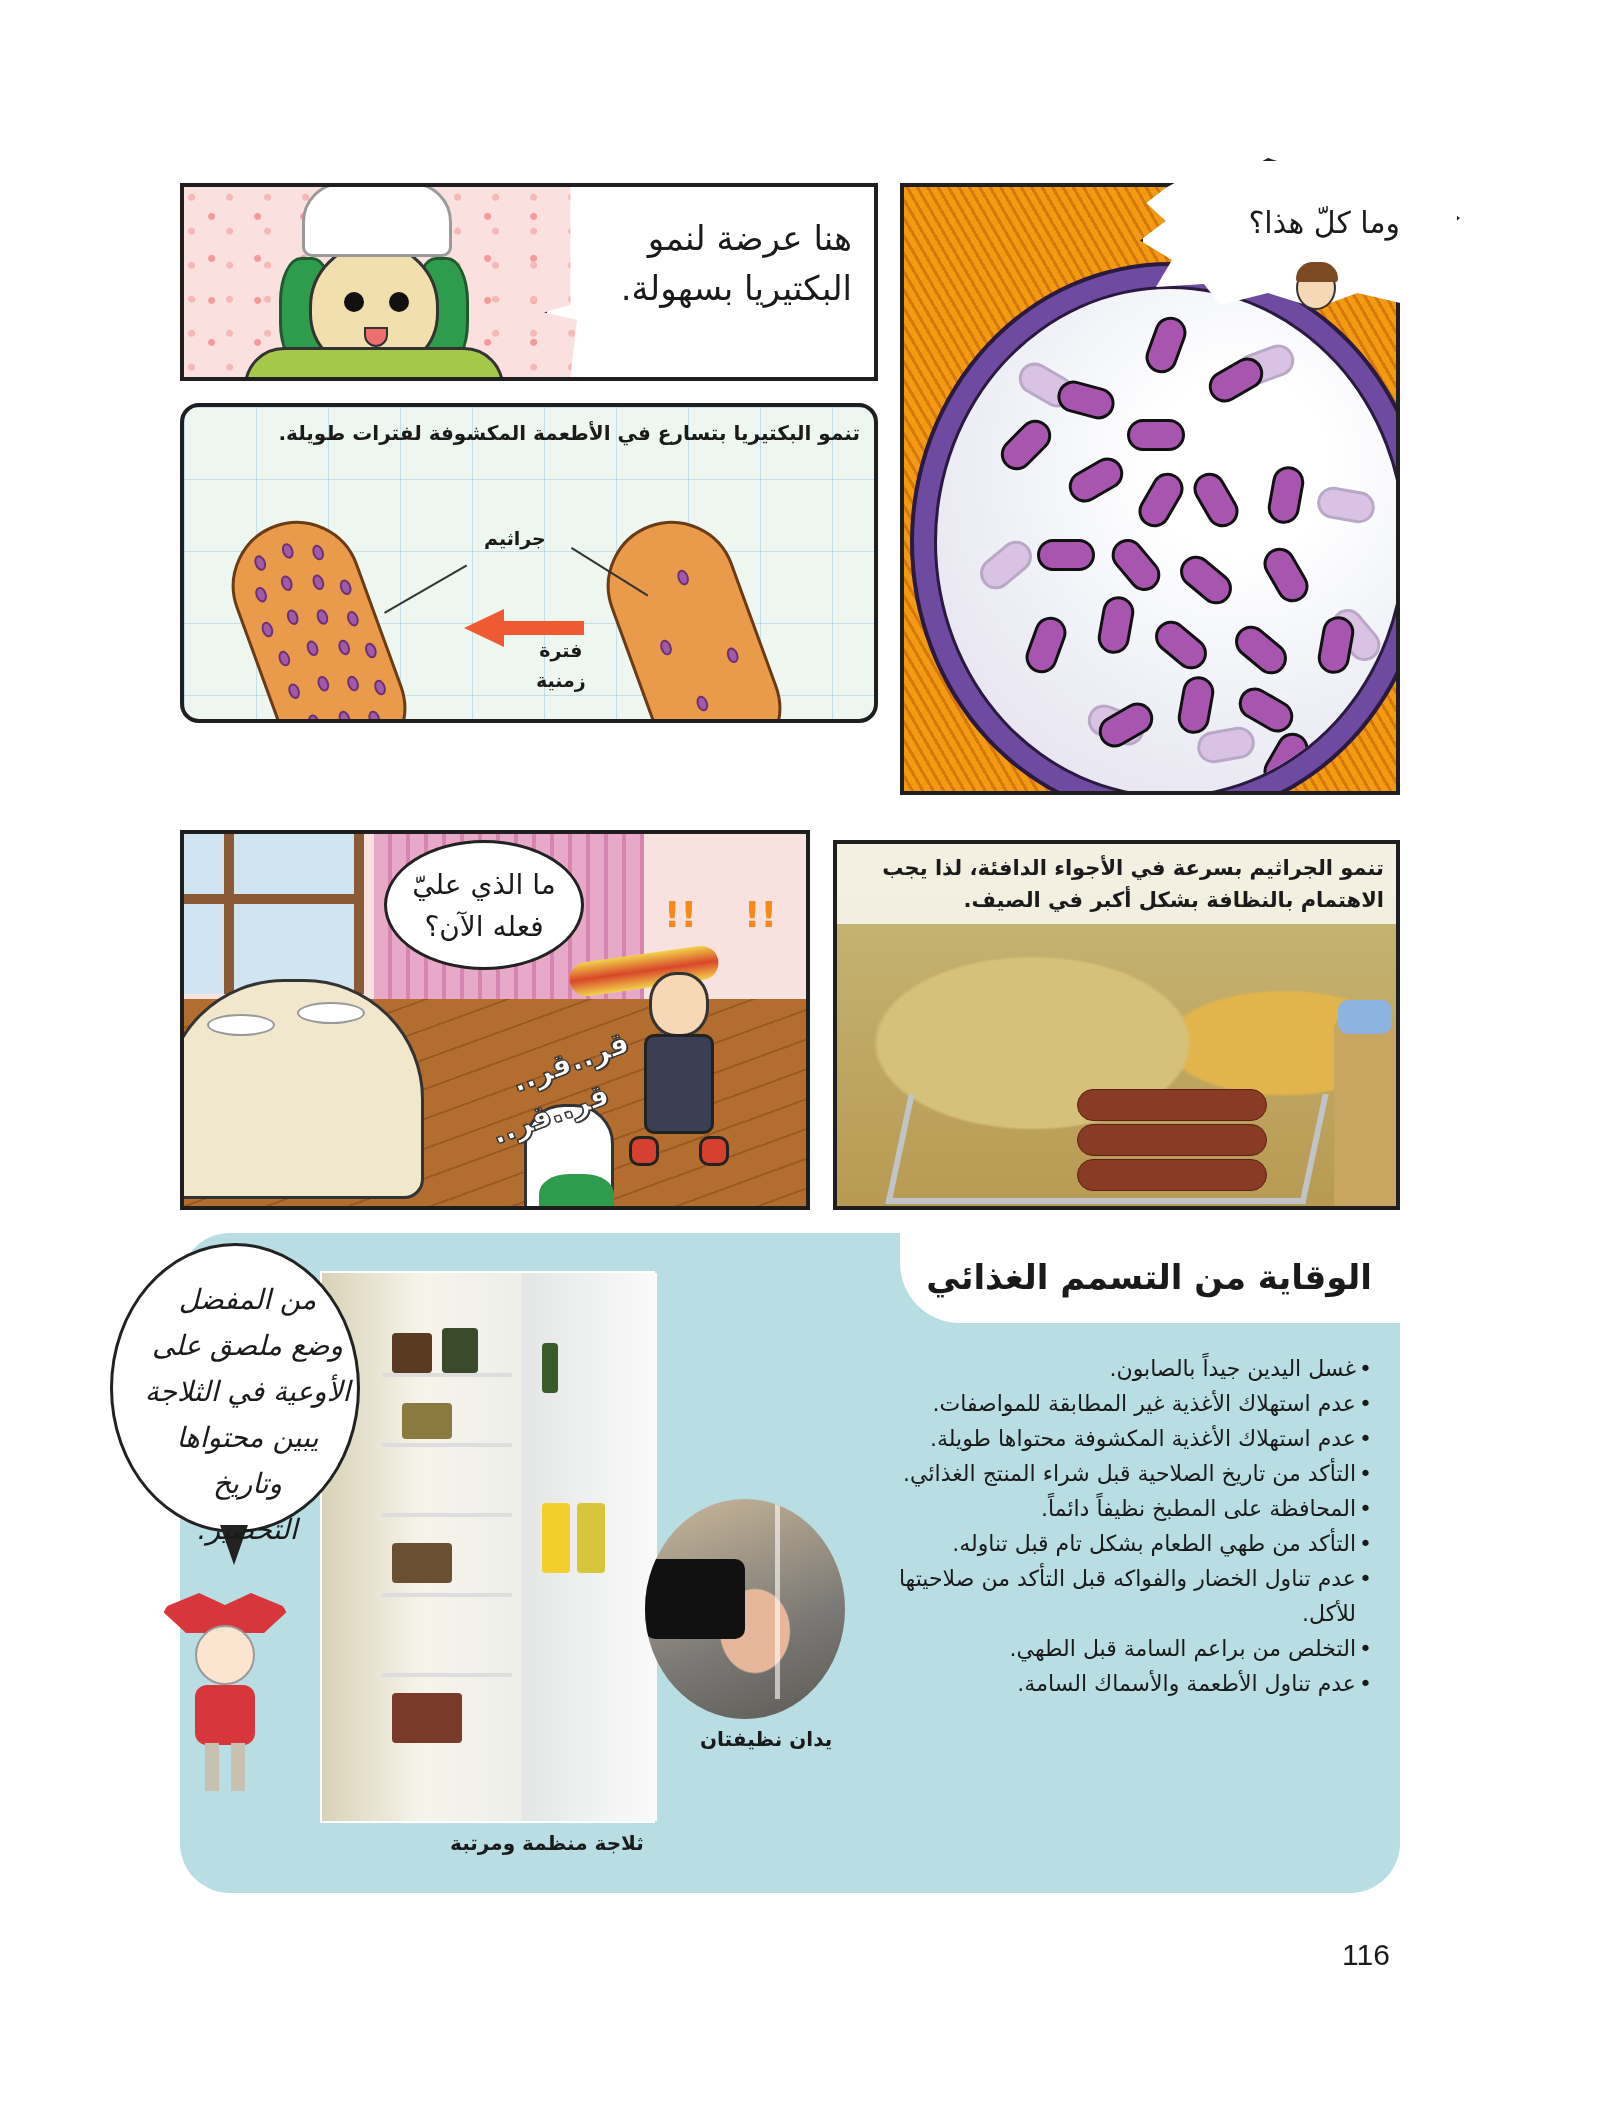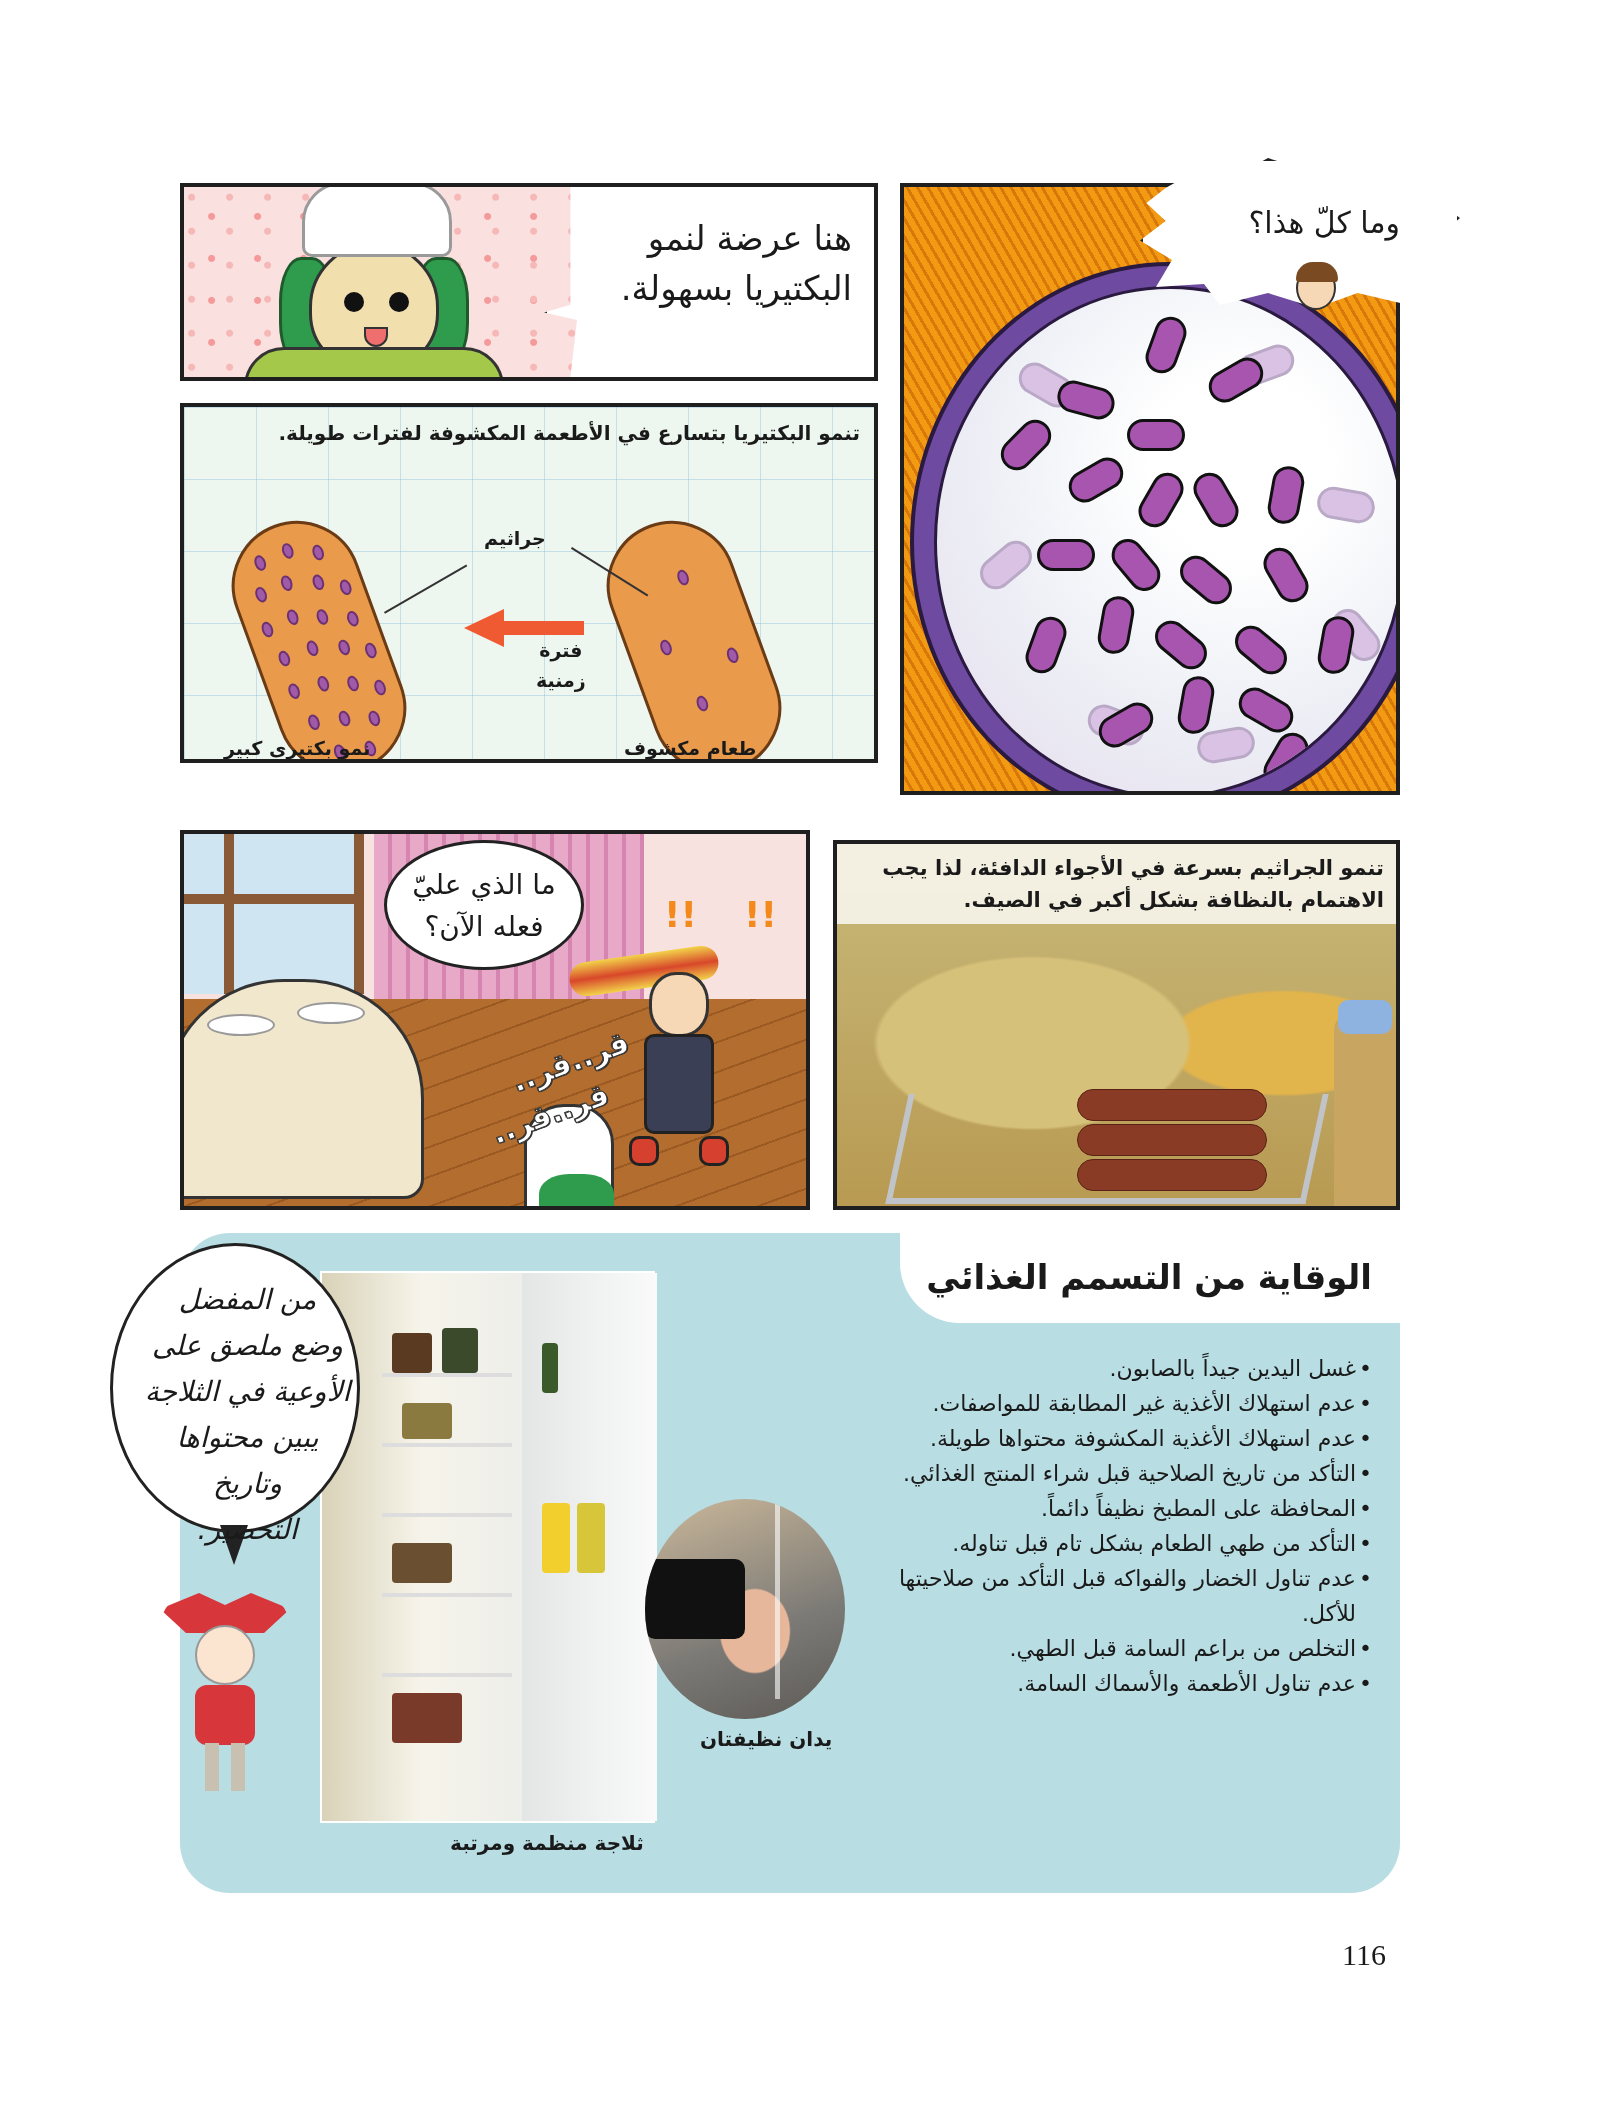--- a/index.html
+++ b/index.html
@@ -19,25 +19,25 @@
   .chef-hat { position: absolute; left: 118px; top: -5px; width: 150px; height: 75px; background: #fff;
     border: 3px solid #9a9a9a; border-radius: 40px 40px 10px 10px; }
   .chef-head { position: absolute; left: 125px; top: 55px; width: 130px; height: 130px; background: #f2dfae; border-radius: 50% 50% 45% 45%; border: 3px solid #333; }
   .chef-hair-l, .chef-hair-r { position: absolute; top: 70px; width: 55px; height: 110px; background: #2e9b4d; border-radius: 40%; border: 3px solid #1f5a2d; }
   .chef-hair-l { left: 95px; } .chef-hair-r { left: 230px; }
   .chef-glass { position: absolute; width: 20px; height: 20px; background: #111; border-radius: 50%; }
   .chef-mouth { position: absolute; left: 180px; top: 140px; width: 24px; height: 20px; background: #ef6f6f; border-radius: 0 0 12px 12px; border: 2px solid #333; }
   .chef-coat { position: absolute; left: 60px; top: 160px; width: 260px; height: 60px; background: #a3c84a; border-radius: 40px 40px 0 0; border: 3px solid #333; }
 
   
-  #p-corndog { left: 180px; top: 403px; width: 698px; height: 360px;
+  #p-corndog { left: 180px; top: 403px; width: 698px; height: 320px;
     background-color: #eef6f0;
     background-image: linear-gradient(to right, rgba(120,180,220,.35) 1px, transparent 1px),
                       linear-gradient(to bottom, rgba(120,180,220,.35) 1px, transparent 1px);
-    background-size: 72px 72px; }
+    background-size: 72px 72px; border-radius: 19px; }
   .cd-title { position: absolute; right: 14px; top: 14px; font-size: 20px; font-weight: bold; }
   .corndog { position: absolute; width: 130px; height: 260px; background: #e99a4b; border: 3px solid #6a3b14; border-radius: 65px; transform: rotate(-20deg); }
   .corndog .stick { position: absolute; left: 58px; bottom: -55px; width: 10px; height: 60px; background: #e8c98a; border: 2px solid #6a3b14; border-radius: 4px; }
   .germ { position: absolute; width: 11px; height: 16px; background: #a05aa8; border: 2px solid #6c3173; border-radius: 50%; }
   .cd-arrow { position: absolute; left: 280px; top: 202px; width: 120px; height: 38px; }
   .cd-arrow .shaft { position: absolute; left: 38px; top: 12px; width: 82px; height: 14px; background: #ef5a32; }
   .cd-arrow .head { position: absolute; left: 0; top: 0; width: 0; height: 0; border-top: 19px solid transparent; border-bottom: 19px solid transparent; border-right: 40px solid #ef5a32; }
   .cd-label { position: absolute; font-size: 19px; font-weight: bold; }
   .cd-line { position: absolute; height: 1.5px; background: #333; transform-origin: 0 0; }
 
@@ -115,21 +115,21 @@
   .speech-big { position: absolute; left: -70px; top: 10px; width: 250px; height: 290px; background: #fff; border: 3px solid #222; border-radius: 50%; }
   .speech-big-tail { position: absolute; left: 40px; top: 292px; width: 0; height: 0; border-left: 14px solid transparent; border-right: 14px solid transparent; border-top: 40px solid #222; }
   .speech-big-text { position: absolute; left: -40px; top: 44px; width: 215px; text-align: center; font-size: 28px; line-height: 46px; font-style: italic; }
 
   .jester { position: absolute; left: -20px; top: 360px; width: 130px; height: 200px; }
   .jester .hat { position: absolute; left: 0; top: 0; width: 130px; height: 40px; background: #d7363b; border-radius: 60px 60px 10px 10px; clip-path: polygon(0 40%,30% 0,50% 30%,70% 0,100% 40%,80% 100%,20% 100%); }
   .jester .face { position: absolute; left: 35px; top: 32px; width: 60px; height: 60px; background: #fbe4d0; border: 2px solid #999; border-radius: 50%; }
   .jester .body { position: absolute; left: 35px; top: 92px; width: 60px; height: 60px; background: #d7363b; border-radius: 12px; }
   .jester .legs { position: absolute; left: 45px; top: 150px; width: 40px; height: 48px; background: repeating-linear-gradient(90deg,#c8c0b0 0 14px,transparent 14px 26px); }
 
-  #page-number { position: absolute; left: 1342px; top: 1938px; font-family: Liberation Serif, serif; font-size: 30px; }
+  #page-number { position: absolute; left: 1342px; top: 1938px; font-family: Liberation Sans, sans-serif; font-size: 30px; }
 </style>
 </head>
 <body>
 
 <div class="panel" id="p-chef">
   <div class="chef-hair-l"></div>
   <div class="chef-hair-r"></div>
   <div class="chef-head"></div>
   <div class="chef-glass" style="left:160px;top:105px"></div>
   <div class="chef-glass" style="left:205px;top:105px"></div>

